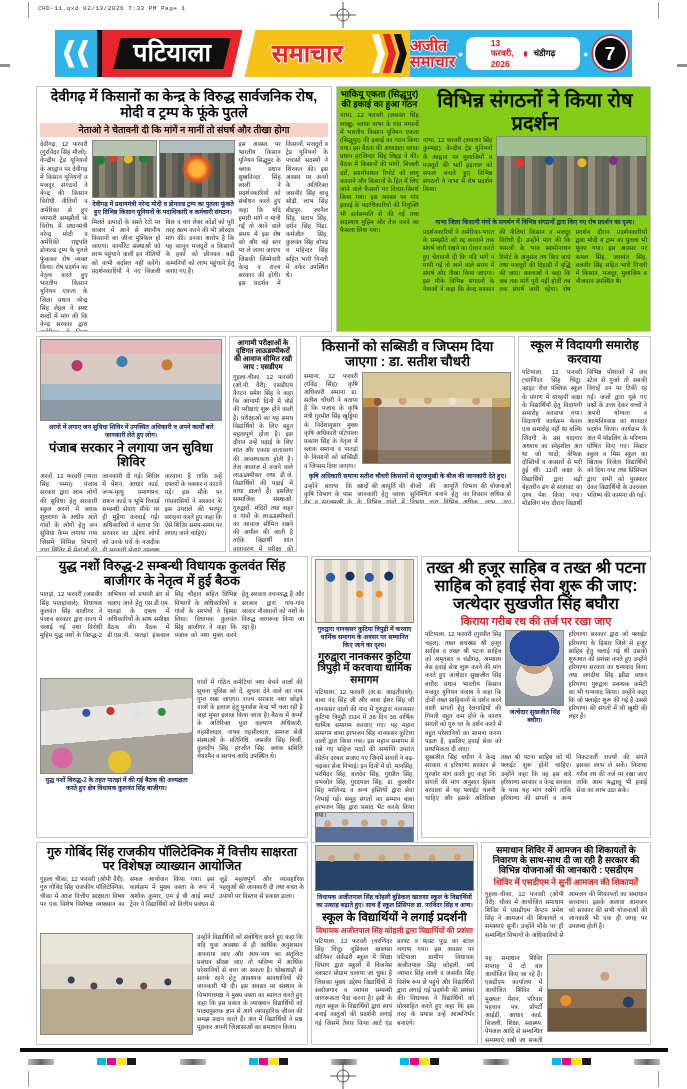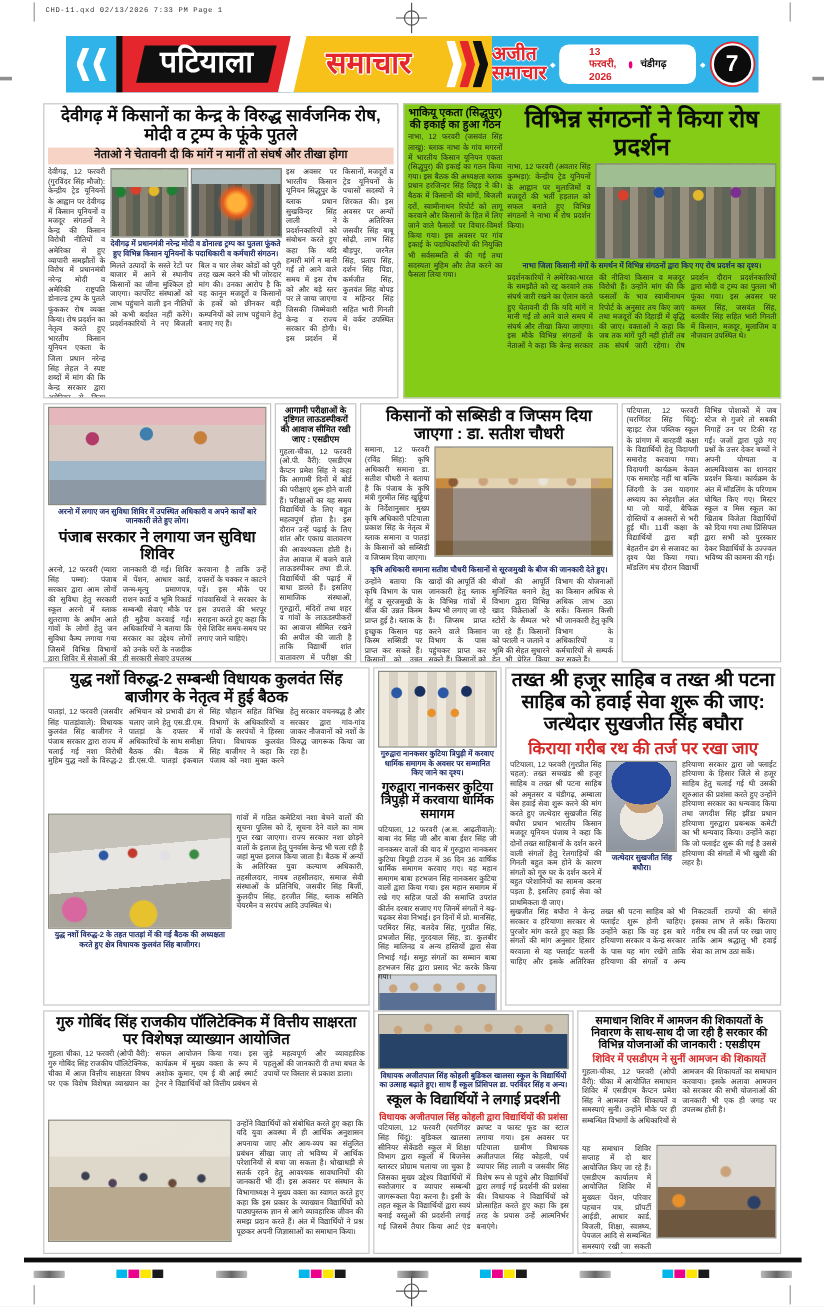--- a/index.html
+++ b/index.html
@@ -233,31 +233,32 @@
     <div class="cap">अरनो में लगाए जन सुविधा शिविर में उपस्थित अधिकारी व अपने कार्यों बारे जानकारी लेते हुए लोग।</div>
     <div class="hl" style="font-size:13px">पंजाब सरकार ने लगाया जन सुविधा शिविर</div>
     <div class="body cols3">अरनो, 12 फरवरी (प्यारा सिंह पम्मा): पंजाब सरकार द्वारा आम लोगों की सुविधा हेतु सरकारी स्कूल अरनो में ब्लाक शुतराणा के अधीन आते गांवों के लोगों हेतु जन सुविधा कैम्प लगाया गया जिसमें विभिन्न विभागों द्वारा शिविर में सेवाओं की जानकारी दी गई। शिविर में पेंशन, आधार कार्ड, जन्म-मृत्यु प्रमाणपत्र, राशन कार्ड व भूमि रिकार्ड सम्बन्धी सेवाएं मौके पर ही मुहैया करवाई गईं। अधिकारियों ने बताया कि सरकार का उद्देश्य लोगों को उनके घरों के नजदीक ही सरकारी सेवाएं उपलब्ध करवाना है ताकि उन्हें दफ्तरों के चक्कर न काटने पड़ें। इस मौके पर गांववासियों ने सरकार के इस उपराले की भरपूर सराहना करते हुए कहा कि ऐसे शिविर समय-समय पर लगाए जाने चाहिएं।</div>
   </div>
 
   <div class="blk" style="left:229px;top:336px;width:68px;height:216px">
     <div class="hl" style="font-size:7px">आगामी परीक्षाओं के दृष्टिगत लाऊडस्पीकरों की आवाज सीमित रखी जाए : एसडीएम</div>
     <div class="body">गुहला-चीका, 12 फरवरी (ओ.पी. वैरी): एसडीएम कैप्टन प्रमेश सिंह ने कहा कि आगामी दिनों में बोर्ड की परीक्षाएं शुरू होने वाली हैं। परीक्षाओं का यह समय विद्यार्थियों के लिए बहुत महत्वपूर्ण होता है। इस दौरान उन्हें पढ़ाई के लिए शांत और एकाग्र वातावरण की आवश्यकता होती है। तेज आवाज में बजने वाले लाऊडस्पीकर तथा डी.जे. विद्यार्थियों की पढ़ाई में बाधा डालते हैं। इसलिए सामाजिक संस्थाओं, गुरुद्वारों, मंदिरों तथा शहर व गांवों के लाऊडस्पीकरों का आवाज सीमित रखने की अपील की जाती है ताकि विद्यार्थी शांत वातावरण में परीक्षा की तैयारी कर सकें।</div>
   </div>
 
-  <div class="blk" style="left:300px;top:336px;width:215px;height:216px">
+  <div class="blk" style="left:300px;top:336px;width:215px;height:168px">
     <div class="hl" style="font-size:13.5px">किसानों को सब्सिडी व जिप्सम दिया जाएगा : डा. सतीश चौधरी</div>
     <div class="row">
       <div class="body" style="width:26%">समाना, 12 फरवरी (रविंद्र सिंह): कृषि अधिकारी समाना डा. सतीश चौधरी ने बताया है कि पंजाब के कृषि मंत्री गुरमीत सिंह खुड्डियां के निर्देशानुसार मुख्य कृषि अधिकारी पटियाला प्रकाश सिंह के नेतृत्व में ब्लाक समाना व पातड़ां के किसानों को सब्सिडी व जिप्सम दिया जाएगा।</div>
       <div class="photo ph-group6" style="width:72%;height:92px"></div>
     </div>
     <div class="cap">कृषि अधिकारी समाना सतीश चौधरी किसानों से सूरजमुखी के बीज की जानकारी देते हुए।</div>
     <div class="body cols4">उन्होंने बताया कि कृषि विभाग के पास गेहूं व सूरजमुखी के बीज की उन्नत किस्म प्राप्त हुई है। ब्लाक के इच्छुक किसान यह किस्म सब्सिडी पर प्राप्त कर सकते हैं। किसानों को उन्नत कृषि तकनीकों व खादों की आपूर्ति की जानकारी हेतु ब्लाक के विभिन्न गांवों में कैम्प भी लगाए जा रहे हैं। जिप्सम प्राप्त करने वाले किसान विभाग के पास पहुंचकर प्राप्त कर सकते हैं। किसानों को उच्च कोटि की खाद व बीजों की आपूर्ति सुनिश्चित बनाने हेतु विभाग द्वारा विभिन्न खाद विक्रेताओं के स्टोरों के सैम्पल भरे जा रहे हैं। किसानों को पराली न जलाने व भूमि की सेहत सुधारने हेतु भी प्रेरित किया जा रहा है ताकि कृषि विभाग की योजनाओं का किसान अधिक से अधिक लाभ उठा सकें। किसान किसी भी जानकारी हेतु कृषि विभाग के अधिकारियों व कर्मचारियों से सम्पर्क कर सकते हैं।</div>
   </div>
 
   <div class="blk" style="left:518px;top:336px;width:133px;height:216px">
+    <div class="hl" style="font-size:12px">स्कूल में विदायगी समारोह करवाया</div>
     <div class="body cols2">पटियाला, 12 फरवरी (चरणिंदर सिंह चिंदू): व्हाइट रोज पब्लिक स्कूल के प्रांगण में बारहवीं कक्षा के विद्यार्थियों हेतु विदायगी समारोह करवाया गया। विदायगी कार्यक्रम केवल एक समारोह नहीं था बल्कि जिंदगी के उस यादगार अध्याय का स्नेहशील अंत था जो यादों, बेफिक्र दोस्तियों व अवसरों से भरी हुई थीं। 11वीं कक्षा के विद्यार्थियों द्वारा बड़ी बेहतरीन ढंग से सजावट का दृश्य पेश किया गया। मॉडलिंग मंच दौरान विद्यार्थी विभिन्न पोशाकों में जब स्टेज से गुजरे तो सबकी निगाहें उन पर टिकी रह गईं। जजों द्वारा पूछे गए प्रश्नों के उत्तर देकर बच्चों ने अपनी योग्यता व आत्मविश्वास का शानदार प्रदर्शन किया। कार्यक्रम के अंत में मॉडलिंग के परिणाम घोषित किए गए। मिस्टर स्कूल व मिस स्कूल का खिताब विजेता विद्यार्थियों को दिया गया तथा प्रिंसिपल द्वारा सभी को पुरस्कार देकर विद्यार्थियों के उज्ज्वल भविष्य की कामना की गई।</div>
   </div>
 
   <div class="blk" style="left:36px;top:556px;width:272px;height:282px">
     <div class="hl" style="font-size:13px">युद्ध नशों विरुद्ध-2 सम्बन्धी विधायक कुलवंत सिंह बाजीगर के नेतृत्व में हुई बैठक</div>
     <div class="body cols4" style="height:86px">पातड़ां, 12 फरवरी (जसवीर सिंह पातड़ांवाले): विधायक कुलवंत सिंह बाजीगर ने पंजाब सरकार द्वारा राज्य में चलाई गई नशा विरोधी मुहिम युद्ध नशों के विरुद्ध-2 अभियान को प्रभावी ढंग से चलाए जाने हेतु एस.डी.एम. पातड़ां के दफ्तर में अधिकारियों के साथ समीक्षा बैठक की। बैठक में डी.एस.पी. पातड़ां इंकबाल सिंह चौहान सहित विभिन्न विभागों के अधिकारियों व गांवों के सरपंचों ने हिस्सा लिया। विधायक कुलवंत सिंह बाजीगर ने कहा कि पंजाब को नशा मुक्त करने हेतु सरकार वचनबद्ध है और सरकार द्वारा गांव-गांव जाकर नौजवानों को नशों के विरुद्ध जागरूक किया जा रहा है।</div>
     <div class="row" style="margin-top:2px">
       <div style="width:58%">
         <div class="photo ph-meeting" style="width:100%;height:96px"></div>
         <div class="cap">युद्ध नशों विरुद्ध-2 के तहत पातड़ां में की गई बैठक की अध्यक्षता करते हुए क्षेत्र विधायक कुलवंत सिंह बाजीगर।</div>
@@ -269,21 +270,21 @@
   <div class="blk" style="left:311px;top:556px;width:107px;height:314px">
     <div class="photo ph-religious" style="width:100%;height:64px"></div>
     <div class="cap">गुरुद्वारा नानकसर कुटिया त्रिपुड़ी में करवाए धार्मिक समागम के अवसर पर सम्मानित किए जाने का दृश्य।</div>
     <div class="hl" style="font-size:10.5px">गुरुद्वारा नानकसर कुटिया त्रिपुड़ी में करवाया धार्मिक समागम</div>
     <div class="body" style="height:122px">पटियाला, 12 फरवरी (अ.स. आढ़तीवाले): बाबा नंद सिंह जी और बाबा ईशर सिंह जी नानकसर वालों की याद में गुरुद्वारा नानकसर कुटिया त्रिपुड़ी टाउन में 36 दिन 36 वार्षिक धार्मिक समागम करवाए गए। यह महान समागम बाबा हरभजन सिंह नानकसर कुटिया वालों द्वारा किया गया। इस महान समागम में रखे गए सहिज पाठों की समाप्ति उपरांत कीर्तन दरबार सजाए गए जिनमें संगतों ने बढ़-चढ़कर सेवा निभाई। इन दिनों में प्रो. मानसिंह, परमिंदर सिंह, बलदेव सिंह, गुरप्रीत सिंह, प्रभजोत सिंह, गुरदयाल सिंह, डा. कुलबीर सिंह मालिनद्र व अन्य हस्तियों द्वारा सेवा निभाई गई। समूह संगतों का सम्मान बाबा हरभजन सिंह द्वारा प्रसाद भेंट करके किया गया।</div>
     <div class="photo ph-women" style="width:100%;height:38px;margin-top:2px"></div>
   </div>
 
   <div class="blk" style="left:421px;top:556px;width:230px;height:282px">
     <div class="hl" style="font-size:16px">तख्त श्री हजूर साहिब व तख्त श्री पटना साहिब को हवाई सेवा शुरू की जाए: जत्थेदार सुखजीत सिंह बघौरा</div>
-    <div class="redsub" style="font-size:14px">किराया गरीब रथ की तर्ज पर रखा जाए</div>
+    <div class="redsub" style="font-size:11px">किराया गरीब रथ की तर्ज पर रखा जाए</div>
     <div class="row">
       <div class="body" style="width:35%">पटियाला, 12 फरवरी (गुरप्रीत सिंह चहल): तख्त सचखंड श्री हजूर साहिब व तख्त श्री पटना साहिब को अमृतसर व चंडीगढ़, अम्बाला बेस हवाई सेवा शुरू करने की मांग करते हुए जत्थेदार सुखजीत सिंह बघौरा प्रधान भारतीय किसान मजदूर यूनियन पंजाब ने कहा कि दोनों तख्त साहिबानों के दर्शन करने वाली संगतों हेतु रेलगाड़ियों की गिनती बहुत कम होने के कारण संगतों को गुरु घर के दर्शन करने में बहुत परेशानियों का सामना करना पड़ता है, इसलिए हवाई सेवा को प्राथमिकता दी जाए।</div>
       <div style="width:27%">
         <div class="photo ph-portrait" style="width:100%;height:76px"></div>
         <div class="cap">जत्थेदार सुखजीत सिंह बघौरा।</div>
       </div>
       <div class="body" style="width:36%">हरियाणा सरकार द्वारा जो फ्लाईट हरियाणा के हिसार जिले से हजूर साहिब हेतु चलाई गई थी उसकी शुरुआत की प्रशंसा करते हुए उन्होंने हरियाणा सरकार का धन्यवाद किया तथा जगदीश सिंह झींडा प्रधान हरियाणा गुरुद्वारा प्रबन्धक कमेटी का भी धन्यवाद किया। उन्होंने कहा कि जो फ्लाईट शुरू की गई है उससे हरियाणा की संगतों में भी खुशी की लहर है।</div>
     </div>
     <div class="body cols3">सुखजीत सिंह बघौरा ने केन्द्र सरकार व हरियाणा सरकार से पुरजोर मांग करते हुए कहा कि संगतों की मांग अनुसार हिसार बरवाला से यह फ्लाईट चलनी चाहिए और इसके अतिरिक्त तख्त श्री पटना साहिब को भी फ्लाईट शुरू होनी चाहिए। उन्होंने कहा कि वह इस बारे हरियाणा सरकार व केन्द्र सरकार के पास यह मांग रखेंगे ताकि हरियाणा की संगतों व अन्य निकटवर्ती राज्यों की संगतें इसका लाभ ले सकें। किराया गरीब रथ की तर्ज पर रखा जाए ताकि आम श्रद्धालु भी हवाई सेवा का लाभ उठा सकें।</div>
   </div>

